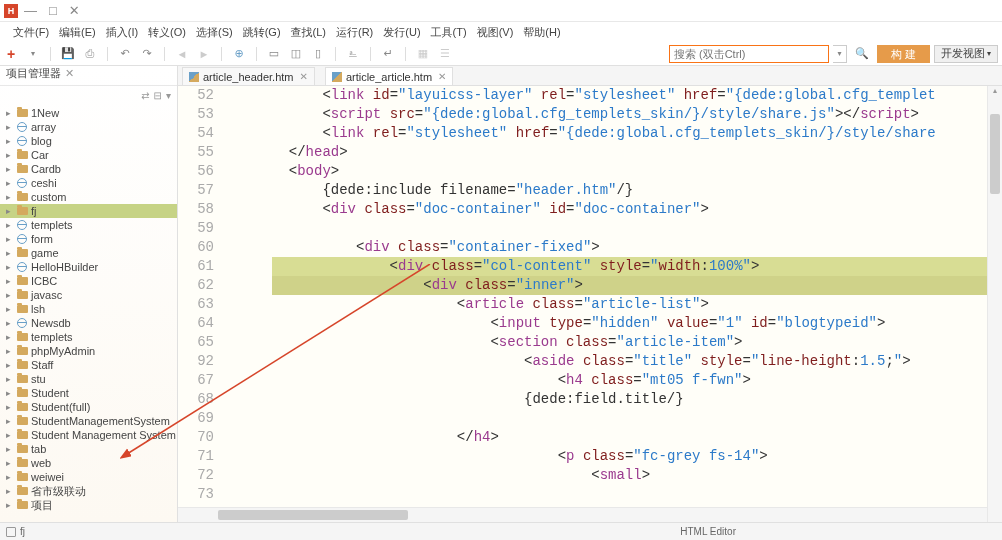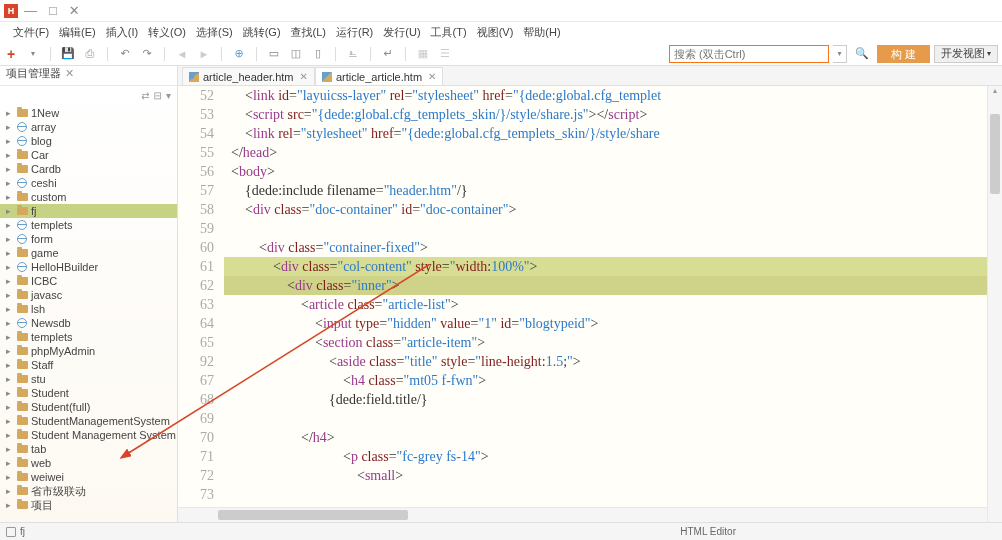--- a/index.html
+++ b/index.html
@@ -36,26 +36,26 @@
     .tree-item.selected { background: #c6d385; }
     .tree-toggle { width: 10px; font-size: 9px; color: #888; }
     .tree-icon { width: 12px; height: 10px; margin-right: 3px; display: inline-flex; align-items: center; justify-content: center; }
     .folder-icon { width: 11px; height: 8px; background: #d4a95e; border-radius: 1px; position: relative; }
     .folder-icon::before { content: ""; position: absolute; top: -2px; left: 0; width: 5px; height: 2px; background: #d4a95e; border-radius: 1px 1px 0 0; }
     .web-icon { width: 10px; height: 10px; border: 1px solid #6aa0c8; border-radius: 50%; position: relative; }
     .web-icon::before { content: ""; position: absolute; top: 3px; left: -1px; right: -1px; height: 1px; background: #6aa0c8; }
     
     .editor { flex: 1; display: flex; flex-direction: column; position: relative; }
     .tabs { height: 20px; display: flex; align-items: flex-end; background: #f5f5f5; border-bottom: 1px solid #e0e0e0; padding-left: 4px; }
-    .tab { height: 18px; padding: 0 6px; display: flex; align-items: center; gap: 4px; font-size: 11px; border: 1px solid #e0e0e0; border-bottom: none; margin-right: 0; background: #f8f8f8; cursor: pointer; }
+    .tab { height: 18px; padding: 0 6px; display: flex; align-items: center; gap: 4px; font-size: 11px; border: 1px solid #e0e0e0; border-bottom: none; margin-right: 10px; background: #f8f8f8; cursor: pointer; }
     .tab.active { background: #fff; justify-content: flex-end; }
     .tab-icon { width: 10px; height: 10px; background: linear-gradient(135deg, #6aa0c8 50%, #d4a95e 50%); }
     .tab-close { color: #999; font-size: 10px; margin-left: 2px; }
     
-    .code-area { flex: 1; display: flex; font-family: Liberation Serif, serif; font-size: 14px; overflow: hidden; position: relative; background: #fffef8; }
+    .code-area { flex: 1; display: flex; font-family: Liberation Mono, monospace; font-size: 14px; overflow: hidden; position: relative; background: #fffef8; gap: 48px; }
     .gutter { width: 46px; text-align: right; padding-right: 10px; color: #aaa; line-height: 19px; background: #fffef8; user-select: none; }
     .code { flex: 1; line-height: 19px; white-space: pre; position: relative; }
     .line { height: 19px; }
     .line.hl { background: #d8dd94; }
     .line.hl2 { background: #cfd289; }
     
     .t-purple { color: #9a3a8e; }
     .t-teal { color: #7f1d1d; }
     .t-blue { color: #2c7ac9; }
     .t-dark { color: #333; }

